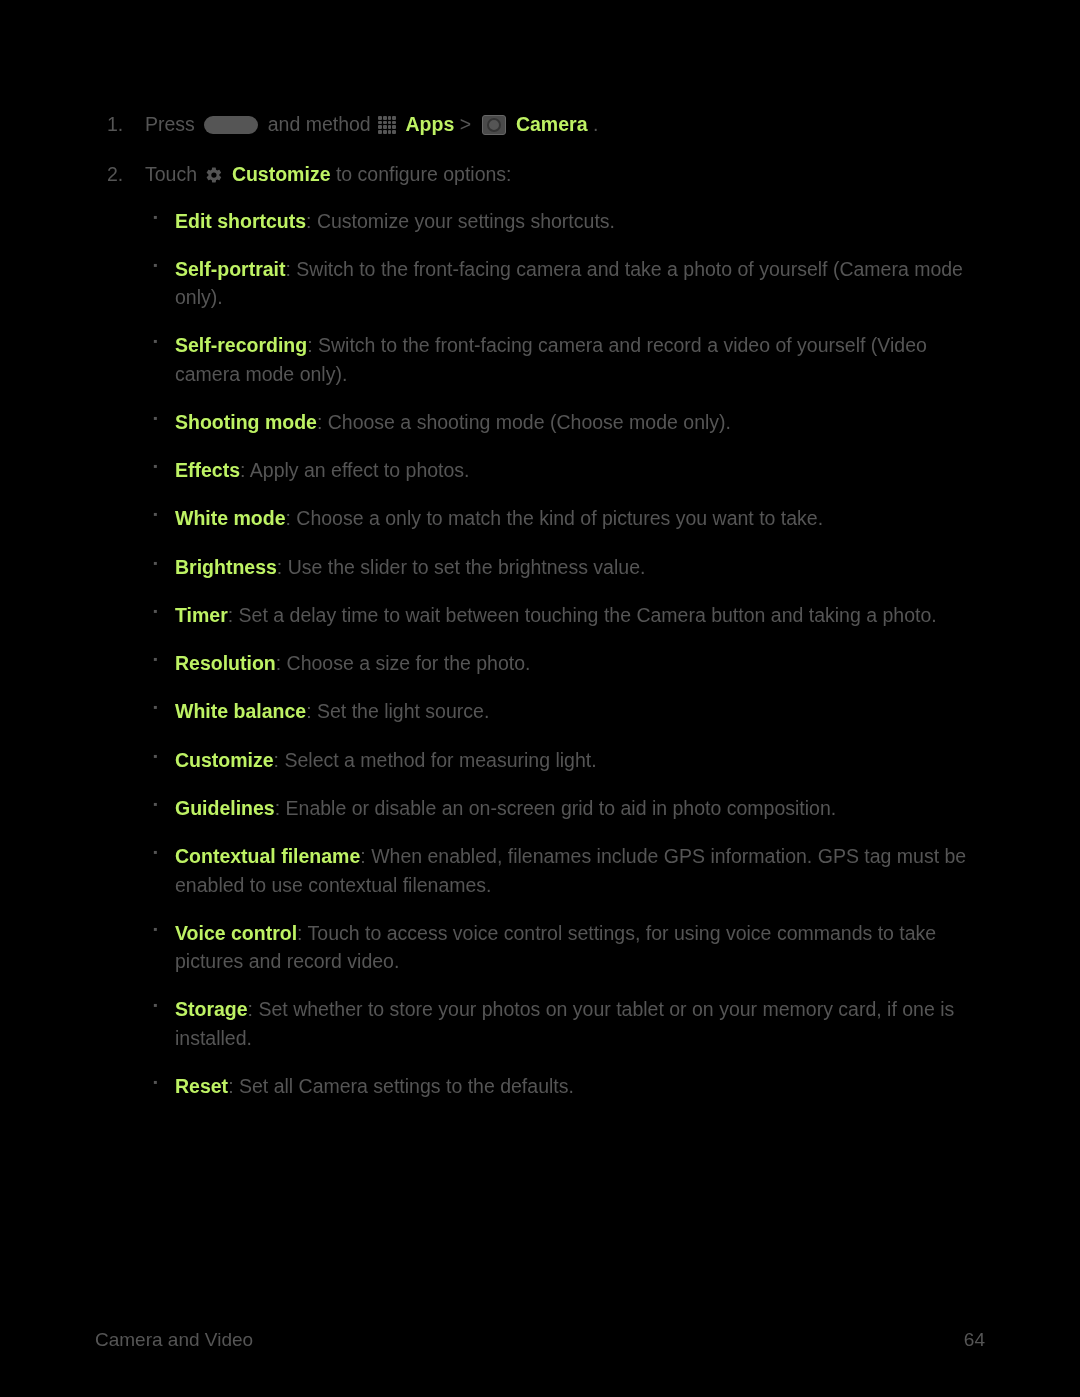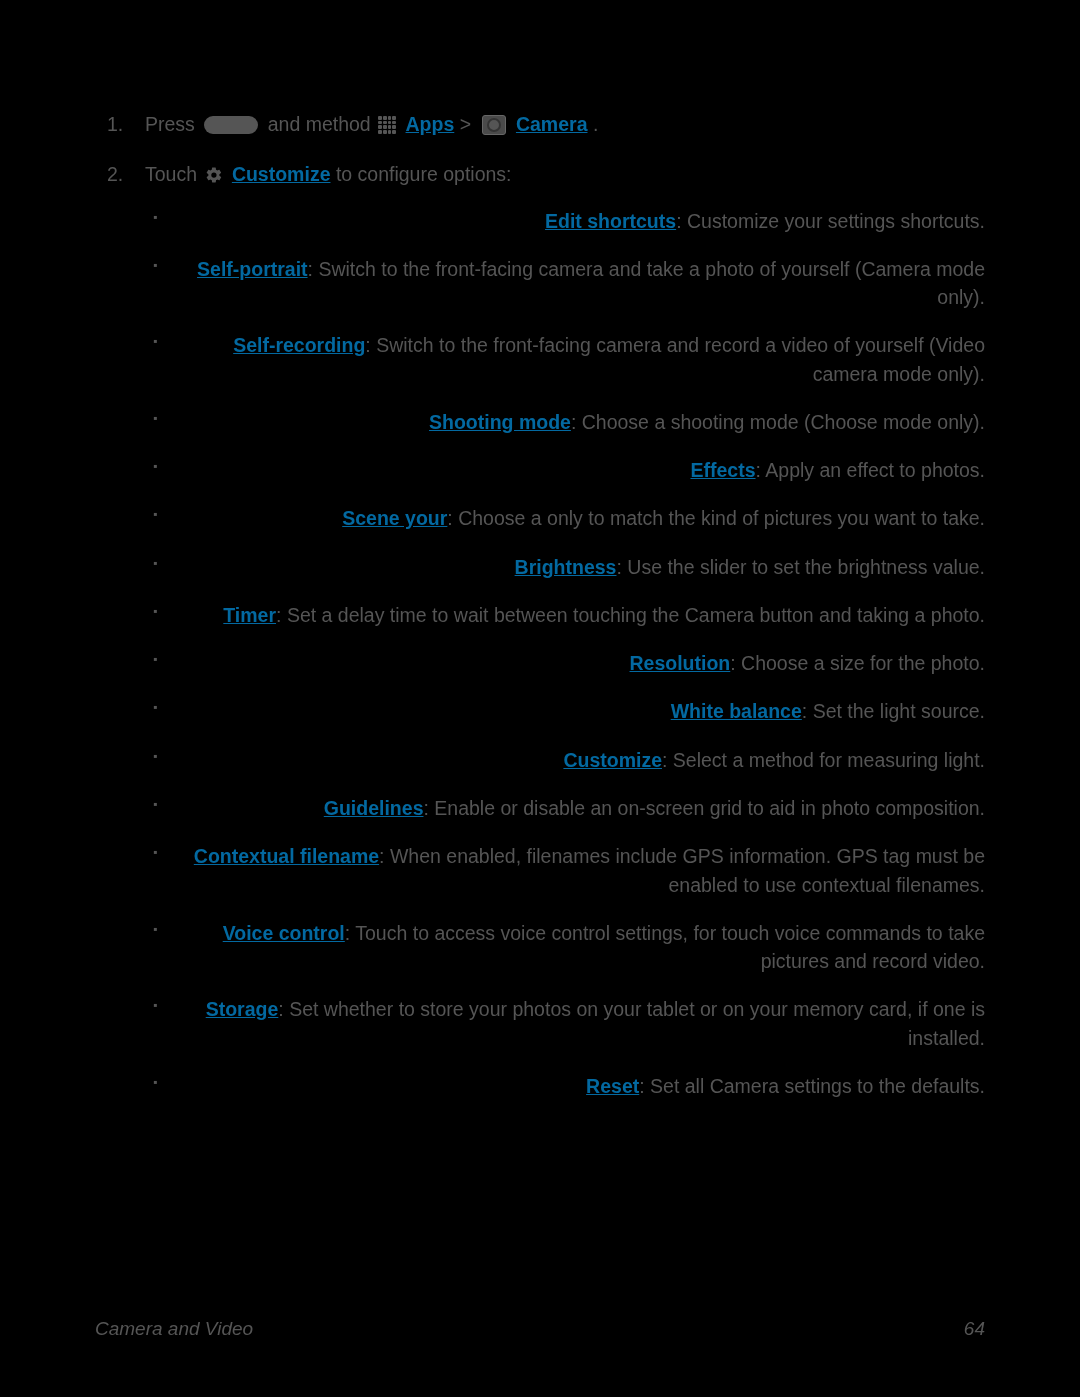--- a/index.html
+++ b/index.html
@@ -35,39 +35,37 @@
     counter-increment: num;
     content: counter(num) ".";
     position: absolute;
     left: -38px;
     color: #555;
   }
   .sub {
     list-style: none;
     margin: 18px 0 0 0;
     padding-left: 30px;
-    text-align: right;
   }
   .sub li {
     position: relative;
     margin-bottom: 20px;
     padding-left: 0;
   }
   .sub li::before {
     content: "\25AA";
     position: absolute;
     left: -22px;
     top: 2px;
     font-size: 12px;
     color: #555;
   }
   .bold {
     font-weight: bold;
-    color: #0369a1;
-    text-decoration: underline;
+    color: #bef264;
   }
   .icon {
     display: inline-block;
     vertical-align: middle;
     position: relative;
     top: -1px;
   }
   .home-icon {
     width: 54px;
     height: 18px;
@@ -124,28 +122,27 @@
     position: relative;
     top: -1px;
   }
   .gear-icon svg {
     width: 18px;
     height: 18px;
     fill: #555;
   }
   .footer {
     position: absolute;
-    bottom: 54px;
+    bottom: 43px;
     left: 95px;
     right: 95px;
     display: flex;
     justify-content: space-between;
     color: #555;
     font-size: 19px;
-    font-style: italic;
   }
 </style>
 </head>
 <body>
 
 <div class="page">
 
   <div class="ol">
 
     <div class="ol-item">
@@ -186,29 +183,29 @@
       </span>
       <span class="bold">Customize</span>
       <span> to configure options:</span>
 
       <ul class="sub" id="bullet-list">
           <li><span class="bold">Edit shortcuts</span><span>: Customize your settings shortcuts.</span></li>
           <li><span class="bold">Self-portrait</span><span>: Switch to the front-facing camera and take a photo of yourself (Camera mode only).</span></li>
           <li><span class="bold">Self-recording</span><span>: Switch to the front-facing camera and record a video of yourself (Video camera mode only).</span></li>
           <li><span class="bold">Shooting mode</span><span>: Choose a shooting mode (Choose mode only).</span></li>
           <li><span class="bold">Effects</span><span>: Apply an effect to photos.</span></li>
-          <li><span class="bold">Scene your</span><span>: Choose a only to match the kind of pictures you want to take.</span></li>
+          <li><span class="bold">White mode</span><span>: Choose a only to match the kind of pictures you want to take.</span></li>
           <li><span class="bold">Brightness</span><span>: Use the slider to set the brightness value.</span></li>
           <li><span class="bold">Timer</span><span>: Set a delay time to wait between touching the Camera button and taking a photo.</span></li>
           <li><span class="bold">Resolution</span><span>: Choose a size for the photo.</span></li>
           <li><span class="bold">White balance</span><span>: Set the light source.</span></li>
           <li><span class="bold">Customize</span><span>: Select a method for measuring light.</span></li>
           <li><span class="bold">Guidelines</span><span>: Enable or disable an on-screen grid to aid in photo composition.</span></li>
           <li><span class="bold">Contextual filename</span><span>: When enabled, filenames include GPS information. GPS tag must be enabled to use contextual filenames.</span></li>
-          <li><span class="bold">Voice control</span><span>: Touch to access voice control settings, for touch voice commands to take pictures and record video.</span></li>
+          <li><span class="bold">Voice control</span><span>: Touch to access voice control settings, for using voice commands to take pictures and record video.</span></li>
           <li><span class="bold">Storage</span><span>: Set whether to store your photos on your tablet or on your memory card, if one is installed.</span></li>
           <li><span class="bold">Reset</span><span>: Set all Camera settings to the defaults.</span></li>
         </ul>
     </div>
 
   </div>
 
   <div class="footer">
     <span>Camera and Video</span>
     <span>64</span>

